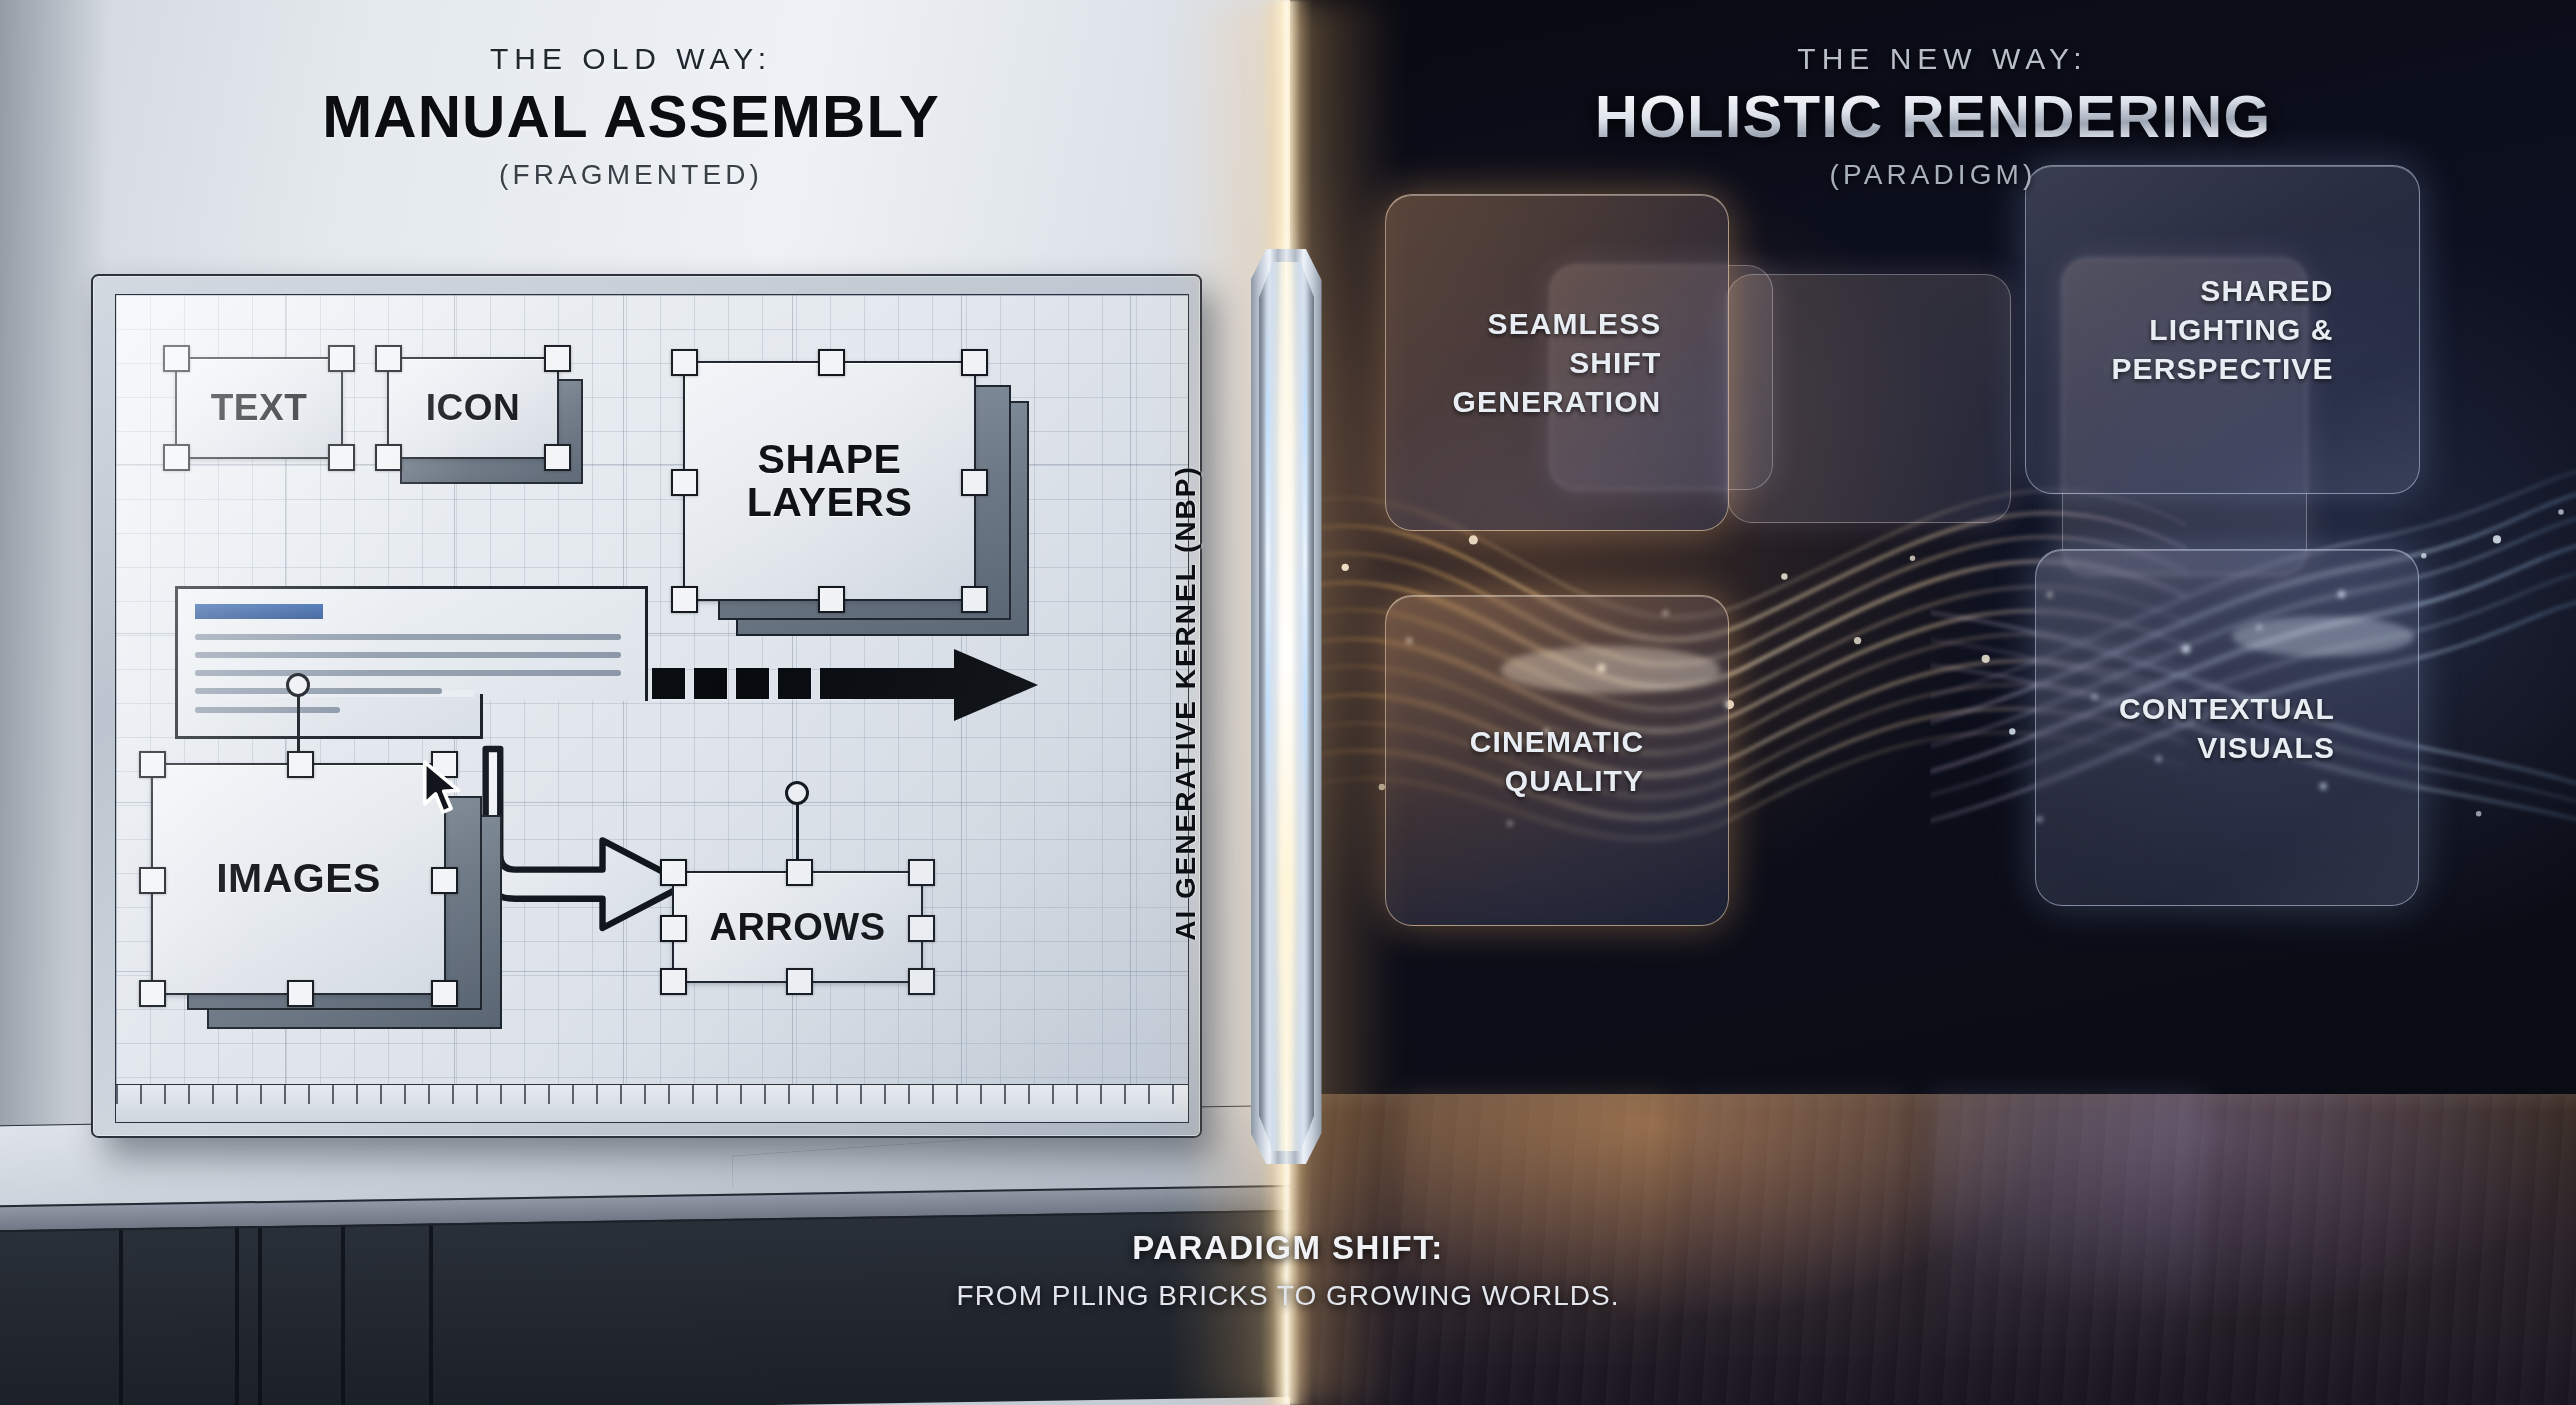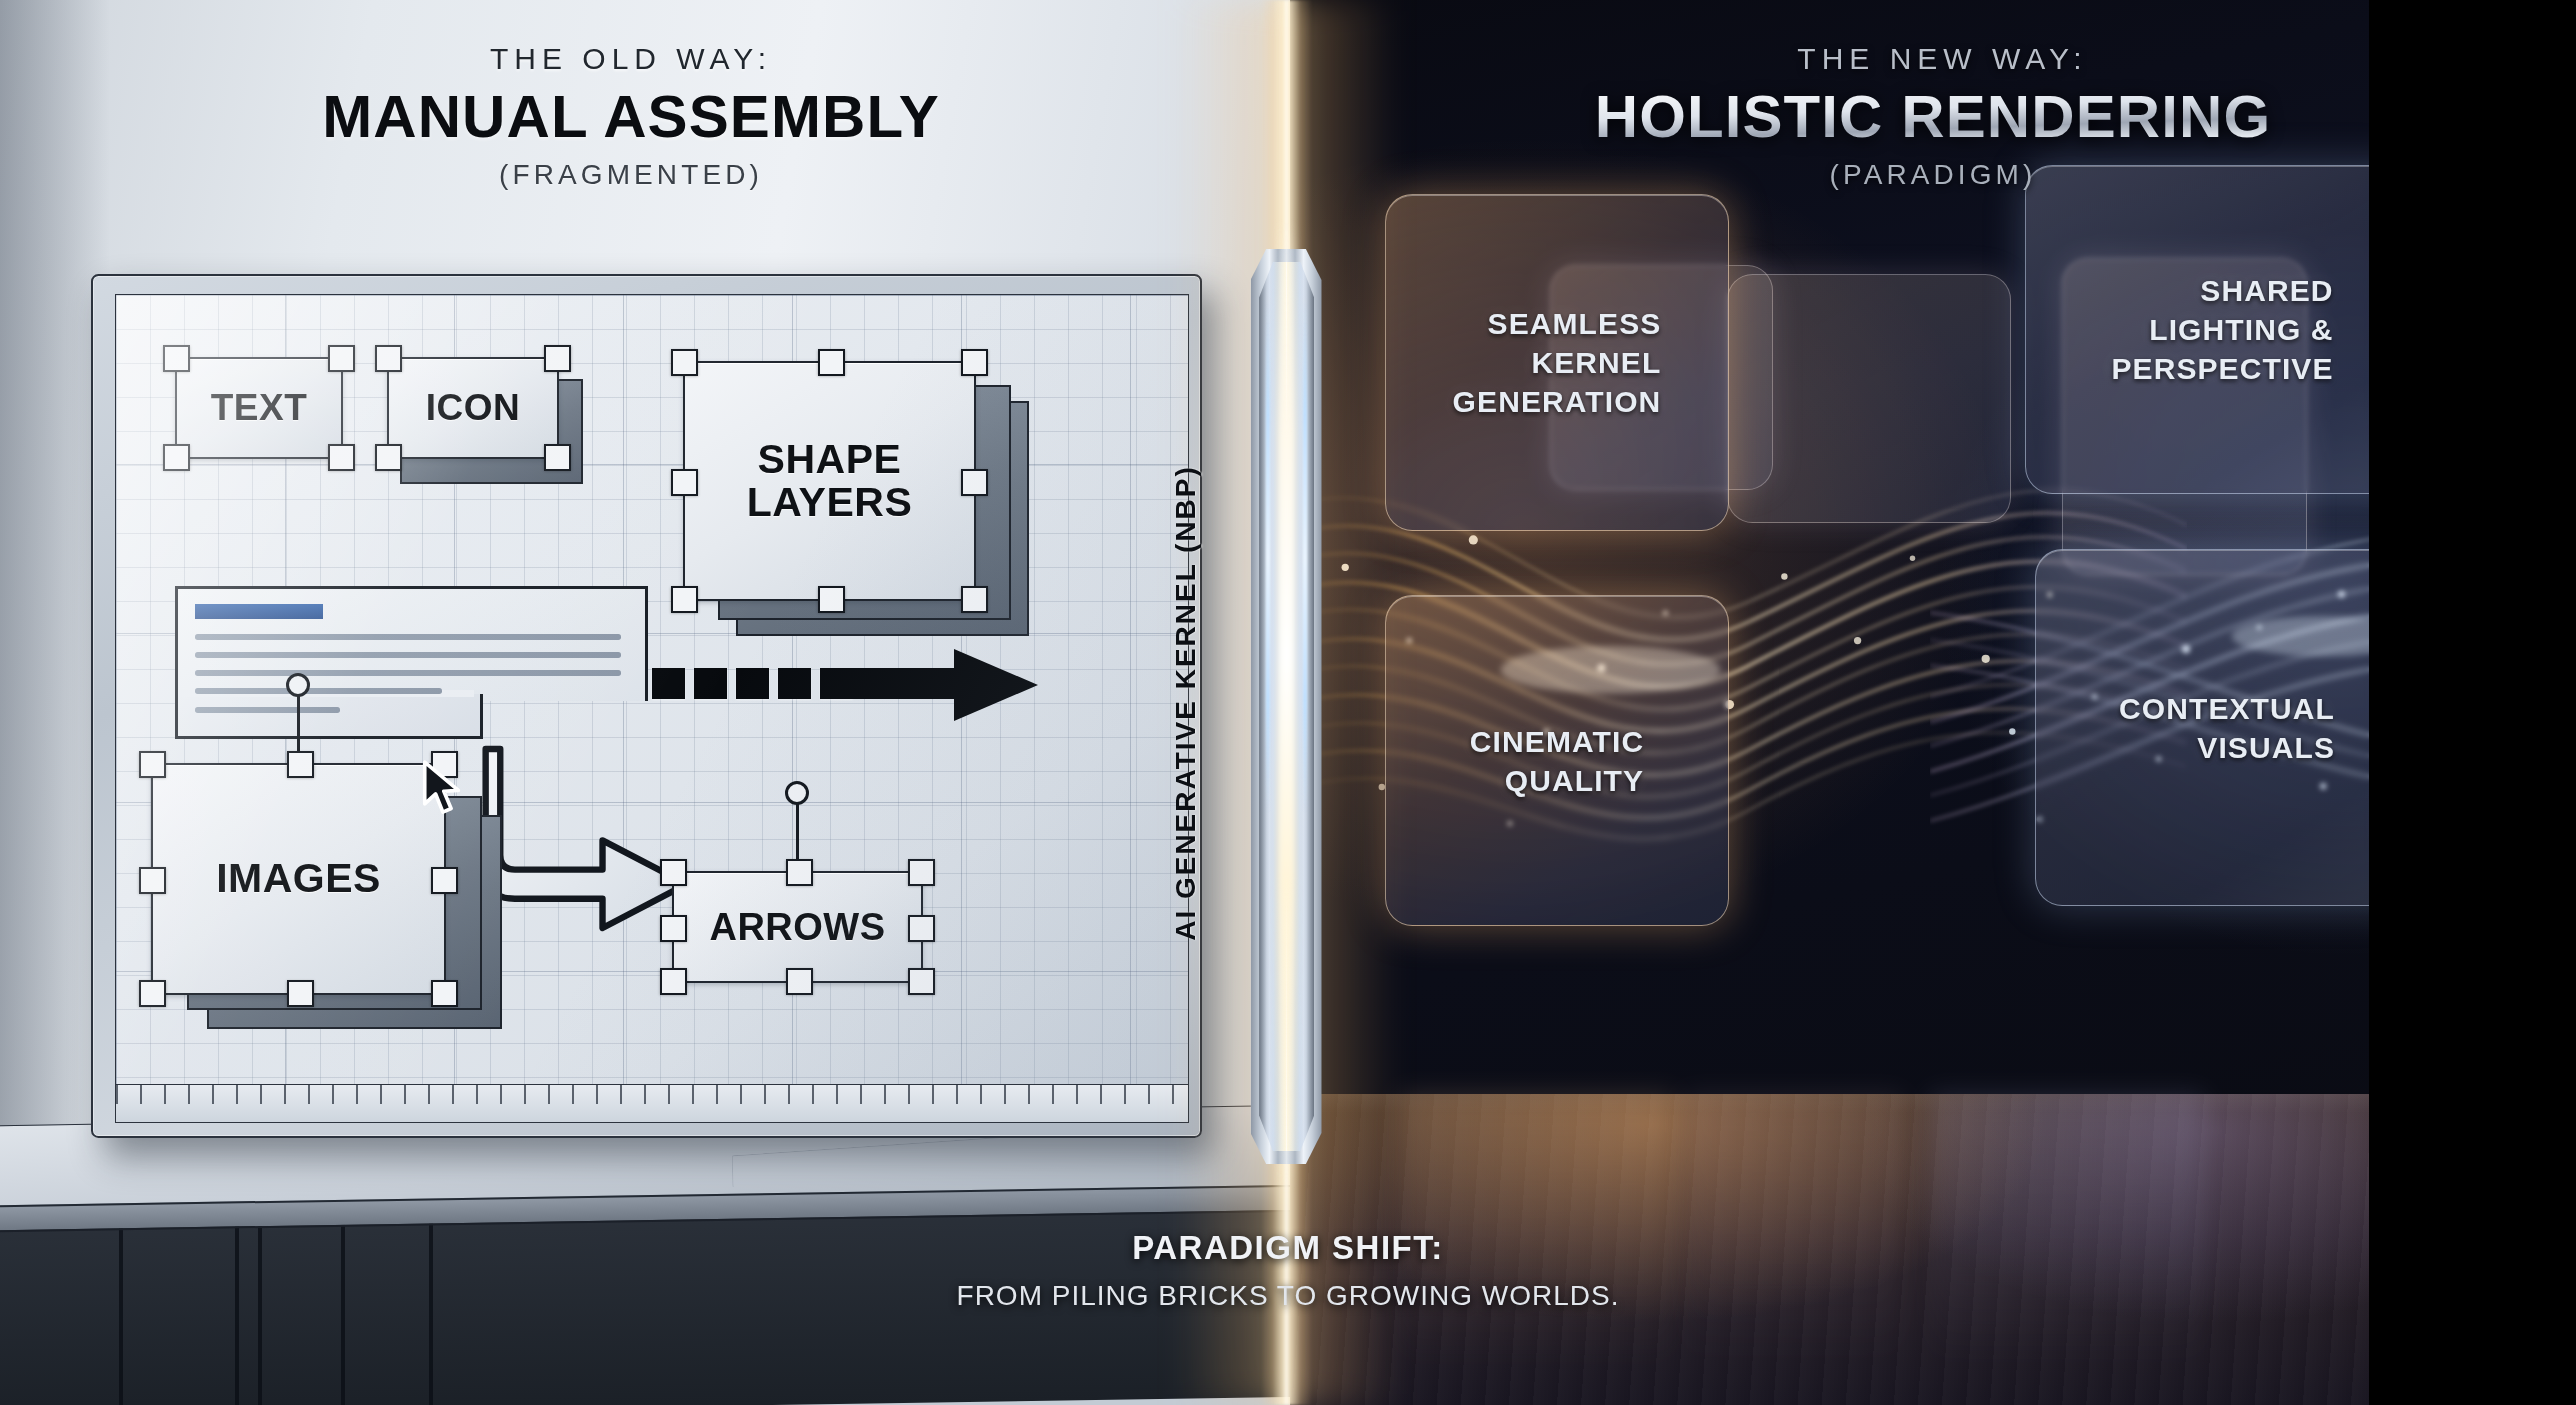--- a/index.html
+++ b/index.html
@@ -1,17 +1,17 @@
 <!DOCTYPE html>
 <html style="font-size:14.6px"><head>
 <meta charset="utf-8">
 <style>
   html,body{margin:0;padding:0;background:#000;}
   body{width:2576px;height:1405px;overflow:hidden;font-family:"Liberation Sans",sans-serif;}
-  #stage{position:relative;width:2369px;height:1405px;overflow:hidden;background:#0a0a12;}
+  #stage{position:relative;width:2576px;height:1405px;overflow:hidden;background:#0a0a12;}
 
   
   .left-panel{position:absolute;left:0;top:0;width:1290px;height:1405px;overflow:hidden;
     background:
       radial-gradient(ellipse 823px 640px at 30% 20%, #e9edf2 0%, #d7dde4 45%, #c3cbd4 100%);}
   .wall{position:absolute;left:0;top:0;width:1290px;height:1153px;
     background:linear-gradient(100deg,#cfd5dc 0%,#e4e9ee 25%,#eef1f5 55%,#d9dfe6 85%,#c8d0d8 100%);}
   .wall-shadow{position:absolute;left:0;top:0;width:110px;height:1153px;
     background:linear-gradient(90deg,rgba(60,70,85,.40),rgba(60,70,85,0));}
 
@@ -440,21 +440,21 @@
       <ellipse cx="430" cy="196" rx="100" ry="22" fill="#eaf8ff" opacity=".35" filter="url(#sg)"></ellipse>
     </svg>
 
     <div class="gcard gc-plain" style="left:260px;top:265px;width:223px;height:225px;"></div>
     <div class="gcard gc-plain" style="left:437px;top:274px;width:284px;height:249px;"></div>
     <div class="gcard gc-plain" style="left:772px;top:258px;width:245px;height:317px;"></div>
 
     <div class="gcard gc-warm" style="left:95px;top:194px;width:344px;height:337px;">
       <div class="gtxt">
         <div>SEAMLESS</div>
-        <div>KERNEL</div>
+        <div>SHIFT</div>
         <div>GENERATION</div>
       </div>
     </div>
 
     <div class="gcard gc-cool" style="left:735px;top:165px;width:395px;height:329px;">
       <div class="gtxt">
         <div>SHARED</div>
         <div>LIGHTING &amp;</div>
         <div>PERSPECTIVE</div>
       </div>

